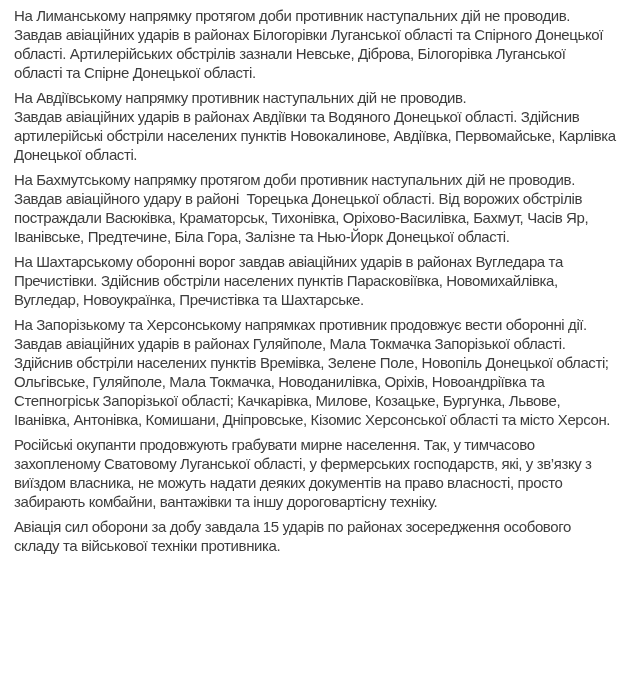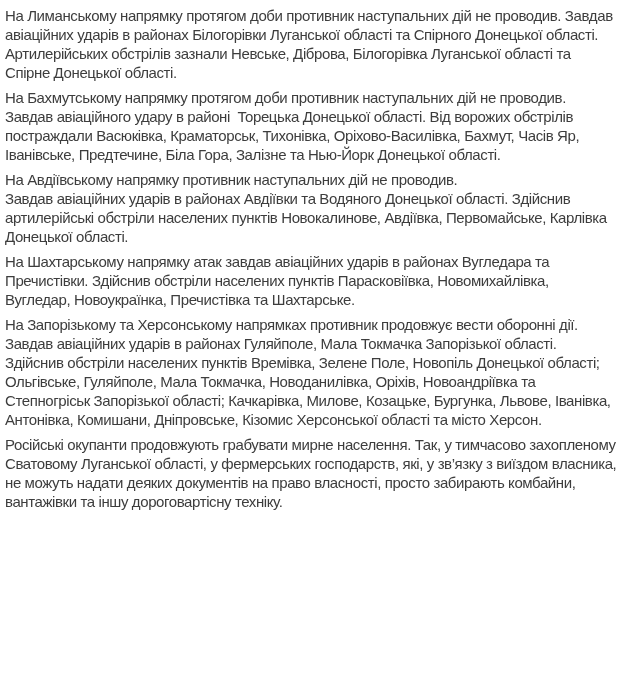--- a/index.html
+++ b/index.html
@@ -9,35 +9,36 @@
   }
   body {
     width: 623px;
     height: 683px;
     overflow: hidden;
     font-family: "Liberation Sans", "DejaVu Sans", sans-serif;
   }
   .report {
     box-sizing: border-box;
     width: 623px;
-    padding: 6px 6px 0 5px;
+    padding: 6px 6px 0 14px;
     color: #3d3d3d;
     font-size: 15px;
     line-height: 19px;
     letter-spacing: -0.4px;
   }
   .report p {
     margin: 0 0 6px 0;
     white-space: pre-wrap;
   }
 </style>
 </head>
 <body>
 
 <div class="report">
   <p>На Лиманському напрямку протягом доби противник наступальних дій не проводив. Завдав авіаційних ударів в районах Білогорівки Луганської області та Спірного Донецької області. Артилерійських обстрілів зазнали Невське, Діброва, Білогорівка Луганської області та Спірне Донецької області.</p>
-  <p>На Бахмутському напрямку протягом доби противник наступальних дій не проводив. Завдав авіаційного удару в районі  Торецька Донецької області. Від ворожих обстрілів постраждали Васюківка, Краматорськ, Тихонівка, Оріхово-Василівка, Бахмут, Часів Яр, Іванівське, Предтечине, Біла Гора, Залізне та Нью-Йорк Донецької області.</p>
   <p>На Авдіївському напрямку противник наступальних дій не проводив.
 Завдав авіаційних ударів в районах Авдіївки та Водяного Донецької області. Здійснив артилерійські обстріли населених пунктів Новокалинове, Авдіївка, Первомайське, Карлівка Донецької області.</p>
-  <p>На Шахтарському напрямку атак завдав авіаційних ударів в районах Вугледара та Пречистівки. Здійснив обстріли населених пунктів Парасковіївка, Новомихайлівка, Вугледар, Новоукраїнка, Пречистівка та Шахтарське.</p>
+  <p>На Бахмутському напрямку протягом доби противник наступальних дій не проводив. Завдав авіаційного удару в районі  Торецька Донецької області. Від ворожих обстрілів постраждали Васюківка, Краматорськ, Тихонівка, Оріхово-Василівка, Бахмут, Часів Яр, Іванівське, Предтечине, Біла Гора, Залізне та Нью-Йорк Донецької області.</p>
+  <p>На Шахтарському оборонні ворог завдав авіаційних ударів в районах Вугледара та Пречистівки. Здійснив обстріли населених пунктів Парасковіївка, Новомихайлівка, Вугледар, Новоукраїнка, Пречистівка та Шахтарське.</p>
   <p>На Запорізькому та Херсонському напрямках противник продовжує вести оборонні дії. Завдав авіаційних ударів в районах Гуляйполе, Мала Токмачка Запорізької області. Здійснив обстріли населених пунктів Времівка, Зелене Поле, Новопіль Донецької області; Ольгівське, Гуляйполе, Мала Токмачка, Новоданилівка, Оріхів, Новоандріївка та Степногріськ Запорізької області; Качкарівка, Милове, Козацьке, Бургунка, Львове, Іванівка, Антонівка, Комишани, Дніпровське, Кізомис Херсонської області та місто Херсон.</p>
   <p>Російські окупанти продовжують грабувати мирне населення. Так, у тимчасово захопленому Сватовому Луганської області, у фермерських господарств, які, у зв’язку з виїздом власника, не можуть надати деяких документів на право власності, просто забирають комбайни, вантажівки та іншу дороговартісну техніку.</p>
+  <p>Авіація сил оборони за добу завдала 15 ударів по районах зосередження особового складу та військової техніки противника.</p>
 </div>
 
 </body></html>

